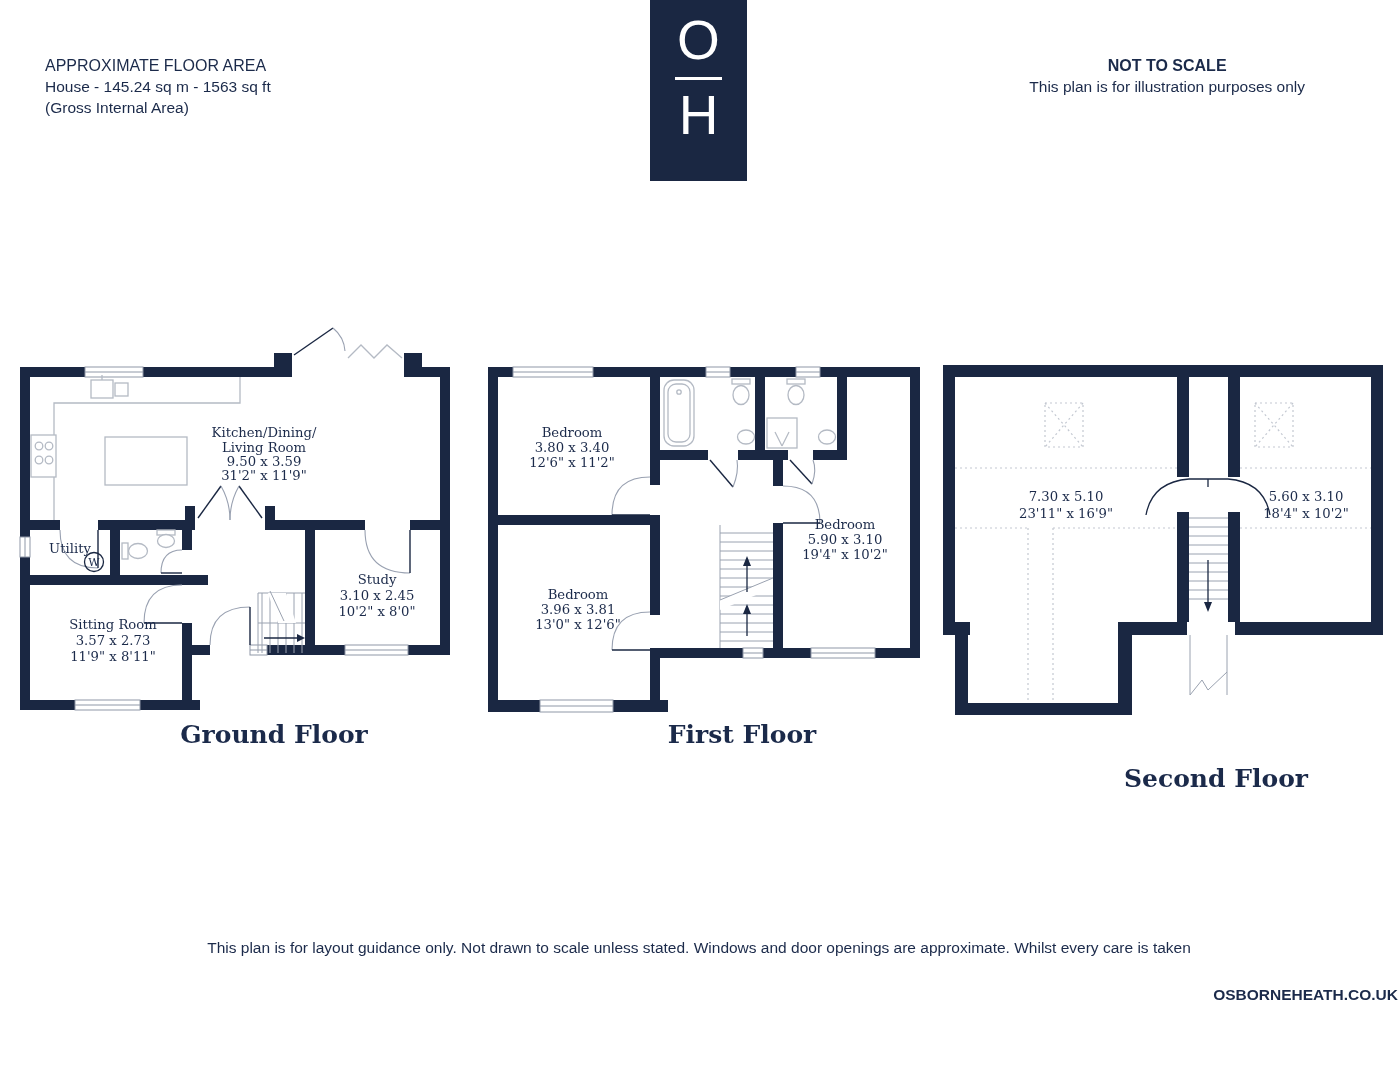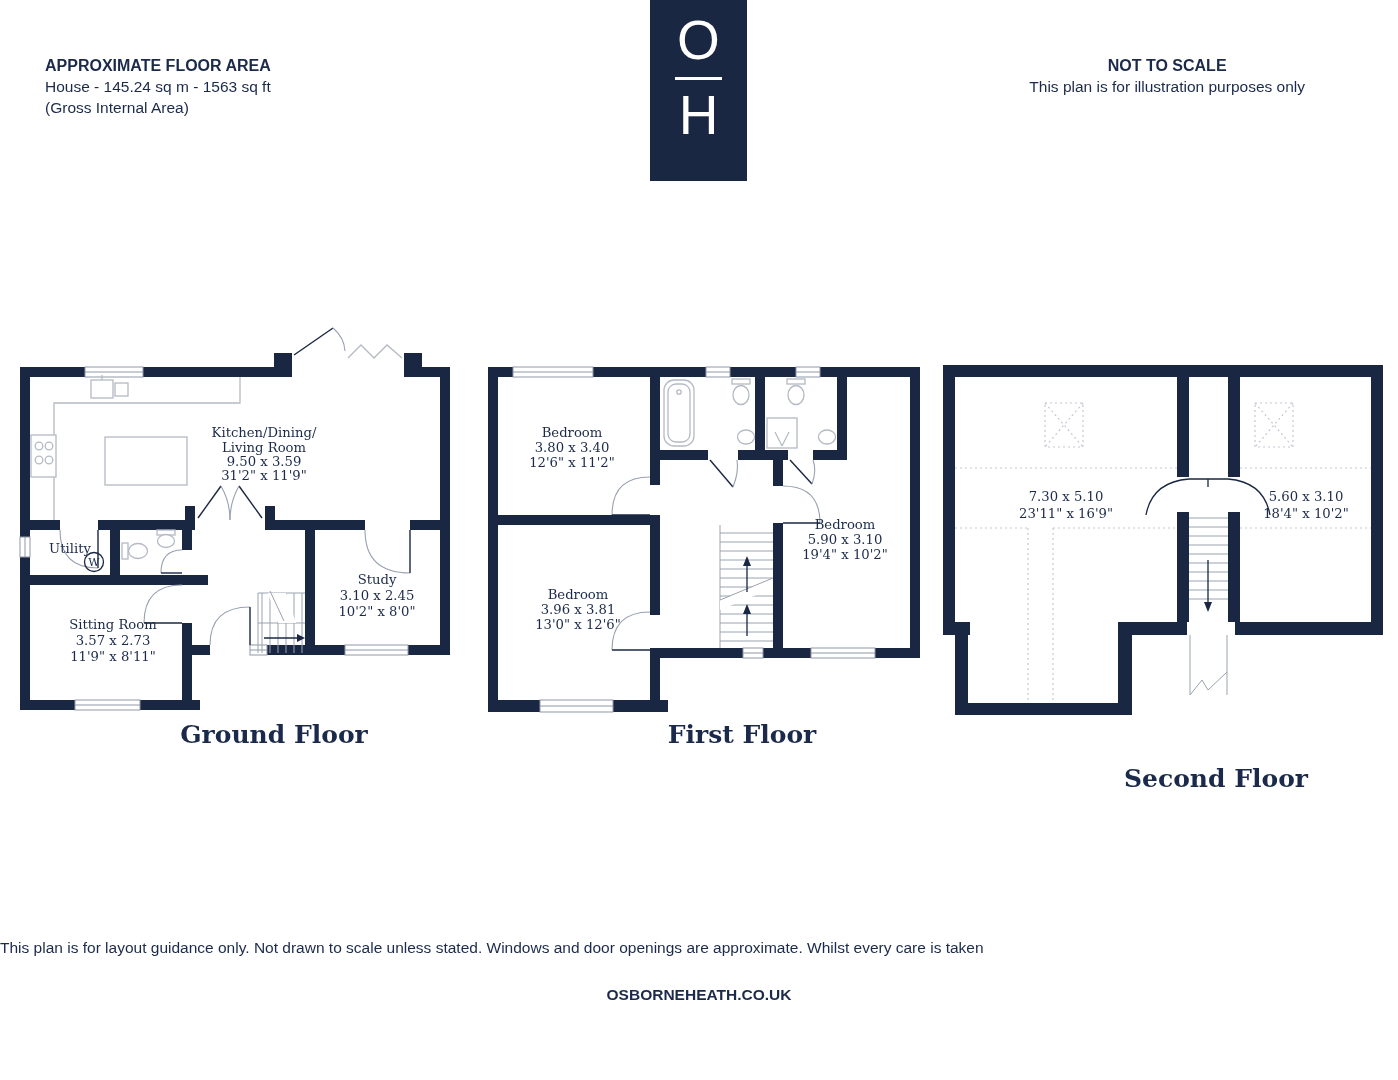--- a/index.html
+++ b/index.html
@@ -4,34 +4,34 @@
 <style>
   html,body{margin:0;padding:0;}
   body{
     width:1398px;height:1080px;position:relative;overflow:hidden;
     background:#ffffff;color:#1b2a4a;
     font-family:"Liberation Sans",sans-serif;
   }
   .abs{position:absolute;}
   
   .area-block{left:45px;top:55px;font-size:15.5px;line-height:21px;}
-  .area-title{font-weight:bold;font-size:16px;}
+  .area-title{font-weight:normal;font-size:16px;}
   .scale-block{right:93px;top:55px;text-align:center;font-size:15.5px;line-height:21px;}
   .scale-title{font-weight:bold;font-size:16px;}
   
   .logo{left:650px;top:0;width:97px;height:181px;background:#1a2742;
         display:flex;flex-direction:column;align-items:center;padding-top:12px;box-sizing:border-box;}
   .logo-letter{color:#fff;font-size:55px;line-height:1.02;font-weight:400;}
   .logo-line{width:47px;height:3px;background:#fff;margin:9px 0 7px 0;}
   
   .floor-title{top:720px;transform:translateX(-50%);font-family:"DejaVu Serif",serif;
                font-size:25px;font-weight:700;white-space:nowrap;}
   
-  .disclaimer{left:0;top:938px;width:1398px;font-size:15.5px;line-height:19px;}
-  .website{left:0;top:986px;width:1398px;text-align:center;font-size:15.5px;font-weight:bold;}
+  .disclaimer{left:0;top:938px;width:1398px;text-align:center;font-size:15.5px;line-height:19px;}
+  .website{left:0;top:986px;width:1398px;text-align:right;font-size:15.5px;font-weight:bold;}
   
   .wall{fill:#1a2742;stroke:none;}
   .win{fill:#ffffff;stroke:#8f98a7;stroke-width:1;}
   .winline{stroke:#8f98a7;stroke-width:1;}
   .fix{fill:none;stroke:#b4bac4;stroke-width:1.3;}
   .fixf{fill:#ffffff;stroke:#b4bac4;stroke-width:1.3;}
   .door{fill:none;stroke:#99a1b1;stroke-width:1.1;}
   .leaf{stroke:#1a2742;stroke-width:1.4;fill:none;}
   .stair{stroke:#9aa2b0;stroke-width:1;fill:none;}
   .navyline{stroke:#1a2742;stroke-width:1.3;fill:none;}

